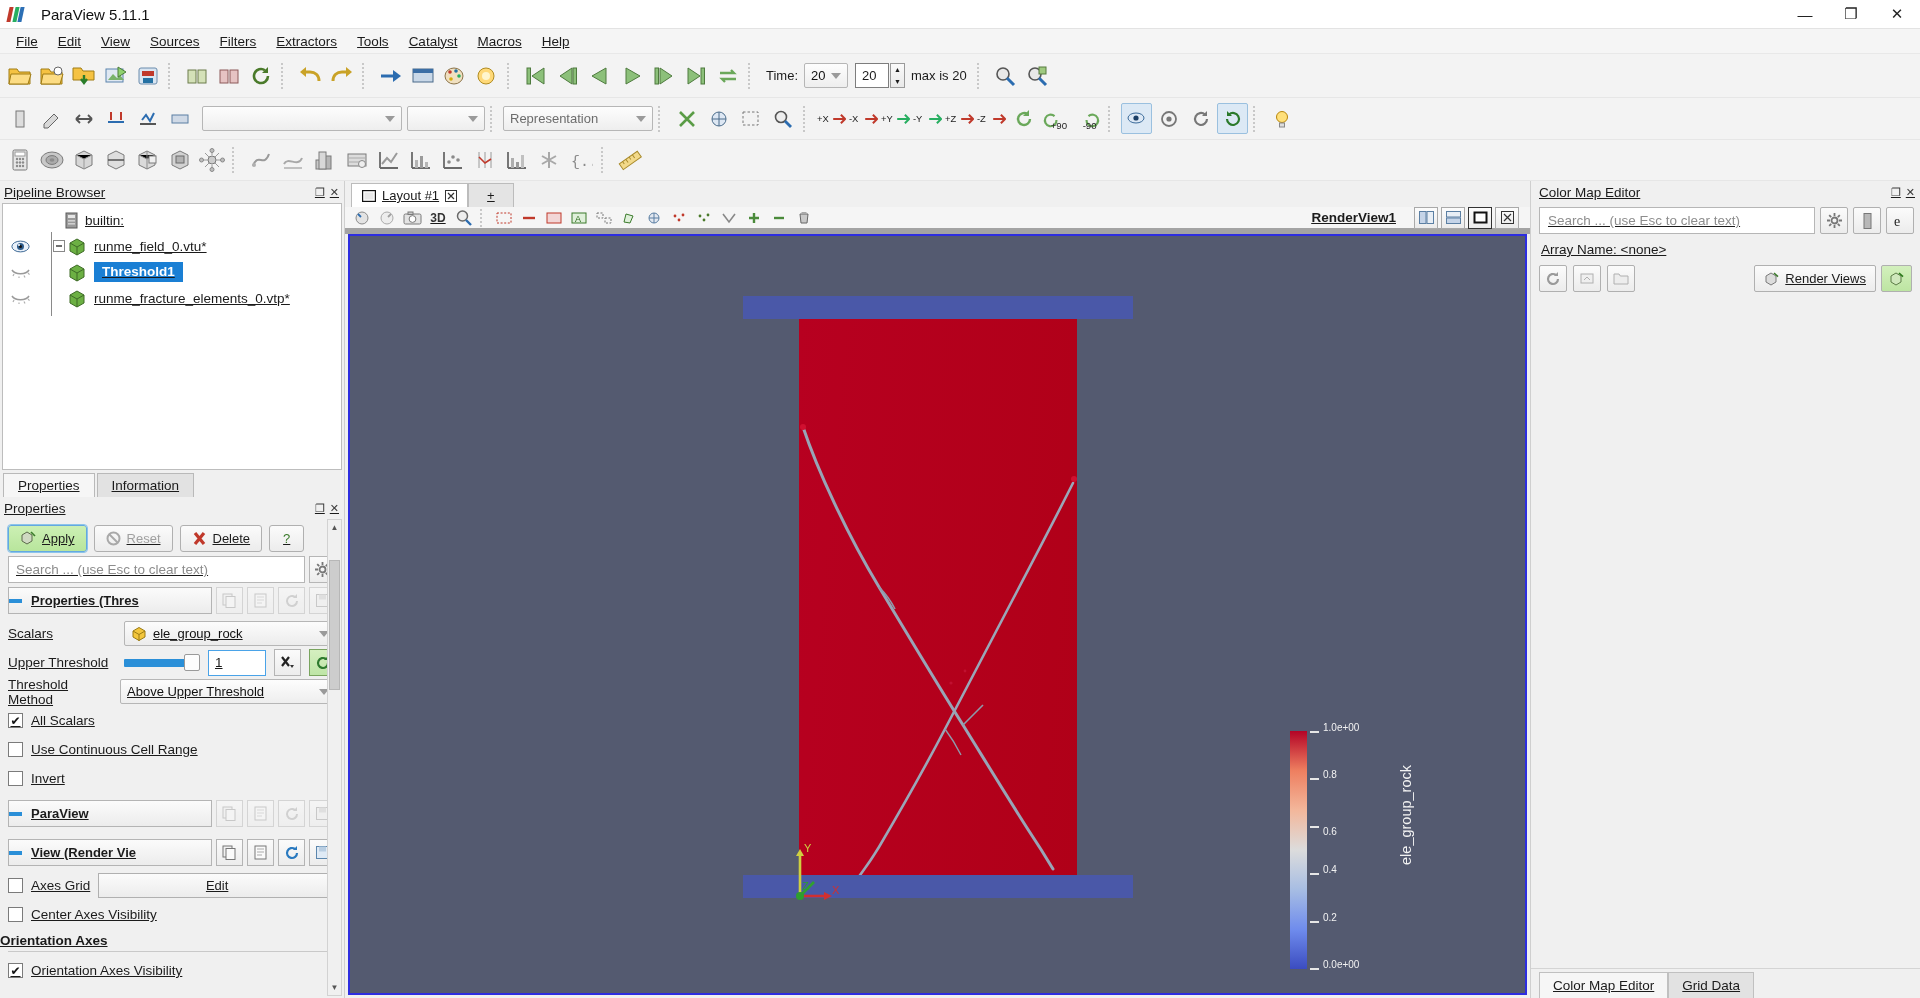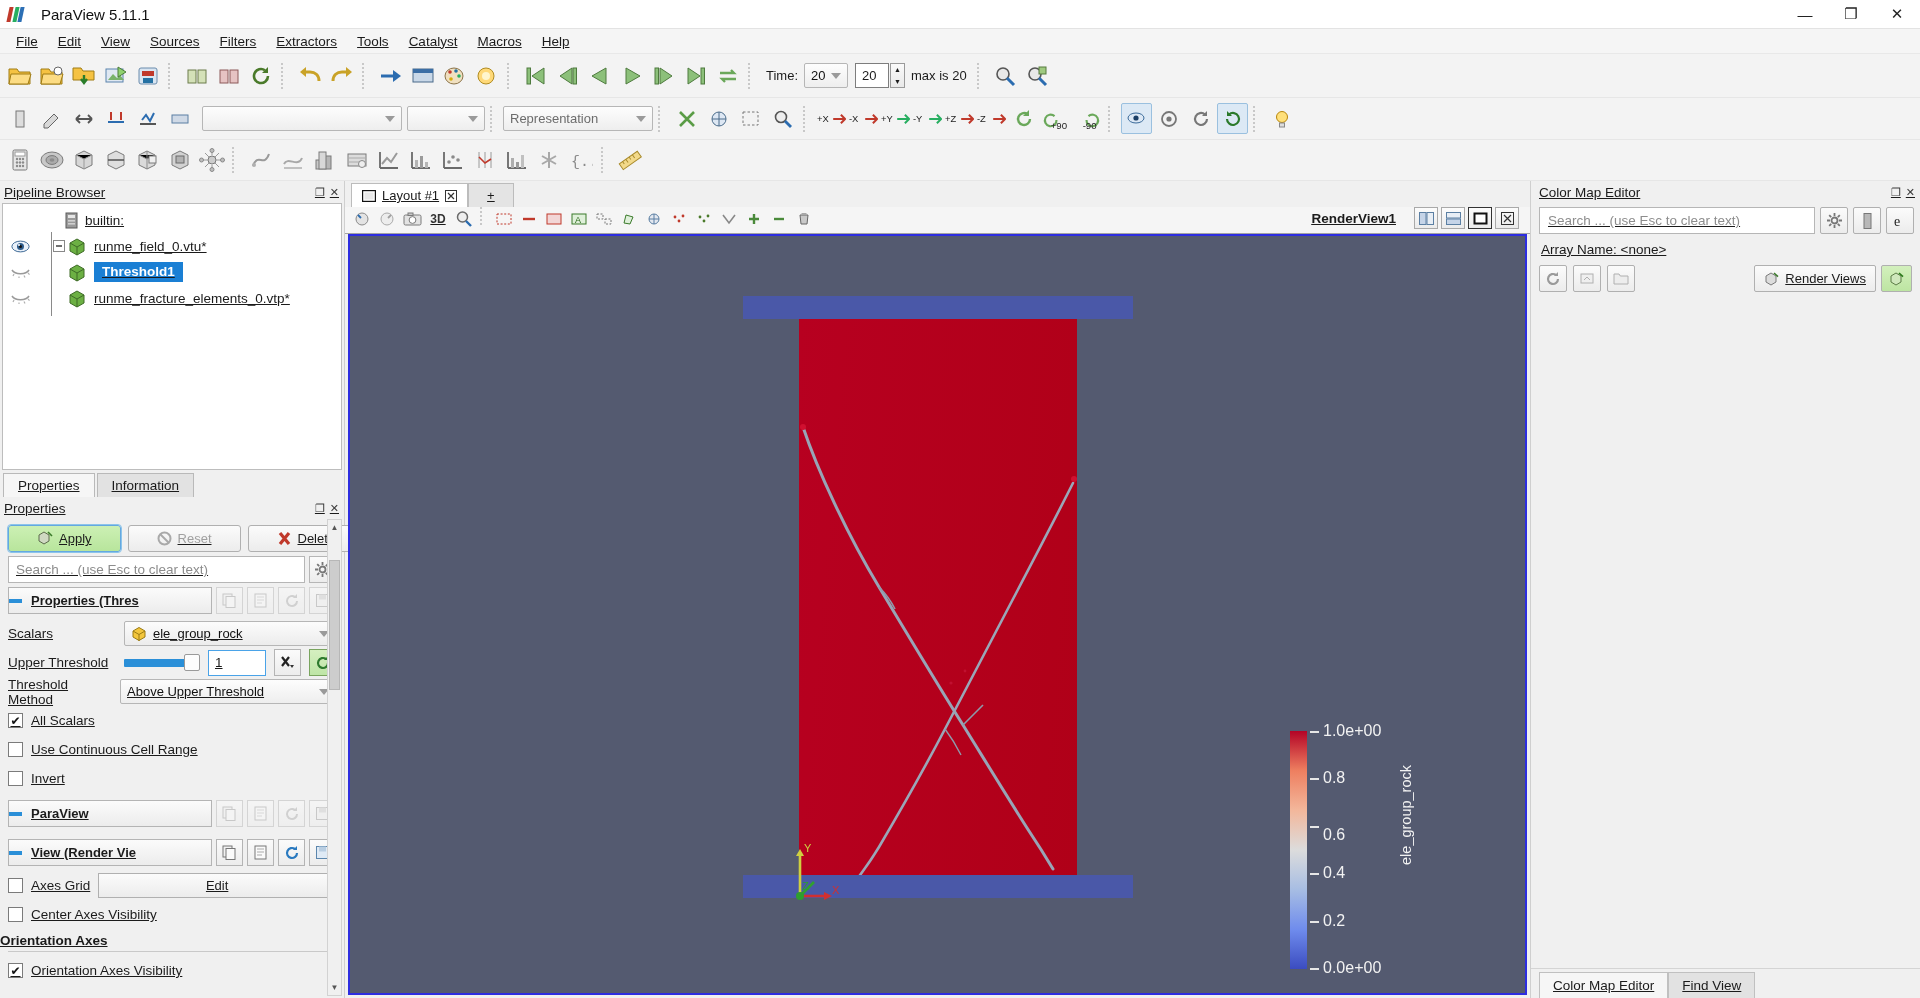--- a/index.html
+++ b/index.html
@@ -71,21 +71,21 @@
 
   
   #proptabs{ display:flex; align-items:flex-end; height:25px; padding-left:3px; }
   .ptab{ padding:4px 14px 4px 14px; font-size:13.5px; background:#e2e2e2; border:1px solid #b9b9b9;
          border-bottom:none; margin-right:2px; }
   .ptab.active{ background:#f6f6f6; border-bottom:1px solid #f6f6f6; margin-bottom:-1px; }
 
   #propbody{ flex:1; background:#f0f0f0; display:flex; flex-direction:column; position:relative; }
   #propbtns{ display:flex; gap:7px; padding:6px 8px 4px 8px; }
   .pbtn{ height:27px; border:1px solid #b0b0b0; border-radius:3px; display:flex; align-items:center;
-         gap:6px; padding:0 28px; font-size:13px; background:linear-gradient(#fbfbfb,#ececec); }
+         gap:6px; padding:0 11px; font-size:13px; background:linear-gradient(#fbfbfb,#ececec); }
   .pbtn.apply{ background:linear-gradient(#ccf0b4,#b8e59c); border:1px solid #64a8e0; outline:1px solid #8cc4ea;}
   .pbtn.dim{ color:#a0a0a0; }
   .searchbox{ margin:3px 8px 4px 8px; height:27px; border:1px solid #b6b6b6; background:#fff;
               display:flex; align-items:center; padding:0 7px; color:#8d8d8d; font-size:13.5px; }
   .gearbtn{ width:27px; height:27px; border:1px solid #b6b6b6; background:linear-gradient(#fbfbfb,#ececec);
             display:flex; align-items:center; justify-content:center; margin-left:4px; }
 
   .secthdr{ display:flex; align-items:center; gap:4px; padding:0 8px; margin-bottom:5px; }
   .secthdr .hb{ flex:1; height:27px; border:1px solid #b4b4b4; background:linear-gradient(#fbfbfb,#ececec);
                 display:flex; align-items:center; gap:9px; font-weight:bold; font-size:13px;
@@ -109,41 +109,41 @@
                      background:#cdcdcd; border:1px solid #b7b7b7; }
   .scrollarrow{ position:absolute; left:0; right:0; height:15px; display:flex; align-items:center;
                 justify-content:center; font-size:8px; color:#555; background:#f0f0f0; }
 
   
   #center{ flex:1; background:#f0f0f0; display:flex; flex-direction:column; min-width:0; }
   #layouttabs{ height:26px; display:flex; align-items:flex-end; padding-left:6px; background:#f0f0f0;}
   .ltab{ display:flex; align-items:center; gap:6px; padding:4px 10px; font-size:13px;
          background:#fff; border:1px solid #bcbcbc; border-bottom:none; }
   .ltab.plus{ background:#e4e4e4; padding:4px 18px; }
-  #viewtoolbar{ height:27px; background:#f5f5f5; display:flex; align-items:flex-start; gap:1px;
-                padding-left:5px; border-bottom:1px solid #a3a3a3;}
+  #viewtoolbar{ height:27px; background:#f5f5f5; display:flex; align-items:center; gap:1px;
+                padding-left:5px; border-bottom:6px solid #a3a3a3;}
   .vbtn{ width:24px;height:23px;display:flex;align-items:center;justify-content:center;border-radius:2px;}
   #viewtitle{ margin-left:auto; font-weight:bold; text-decoration:underline; font-size:13.5px; padding-right:8px;}
   .vsq{ width:24px;height:22px;border:1px solid #a9a9a9;background:linear-gradient(#fcfcfc,#ebebeb);
         display:flex;align-items:center;justify-content:center;margin-right:3px;}
   #renderview{ flex:1; margin:0 3px 3px 3px; border:2px solid #2d2de0; background:#545a70;
                position:relative; overflow:hidden; }
 
   
   #specimen{ position:absolute; left:50%; transform:translateX(-50%); top:60px; width:390px; height:602px; }
   .platen{ position:absolute; left:0; width:390px; height:23px; background:#4a58a8; }
   #rock{ position:absolute; left:56px; top:23px; width:278px; height:556px;
          background:linear-gradient(95deg,#b70020,#b00018); }
 
   
   #legend{ position:absolute; right:95px; bottom:18px; width:140px; height:250px; }
   #legendbar{ position:absolute; left:0; top:6px; width:17px; height:238px;
       background:linear-gradient(to top,#3b4cc0,#6f8ced,#a7bde3,#dcdcdc,#f3b79b,#ee7f60,#b40426); }
   .ltick{ position:absolute; left:20px; width:9px; height:2px; background:#e6e6e6; }
-  .ltxt{ position:absolute; left:33px; color:#f2f2f2; font-size:16px; transform:translateY(-9px); }
+  .ltxt{ position:absolute; left:33px; color:#f2f2f2; font-size:10px; transform:translateY(-9px); }
   #legendtitle{ position:absolute; left:108px; top:40px; color:#f2f2f2; font-size:14.5px;
                 writing-mode:vertical-rl; transform:rotate(180deg); }
 
   
   #orient{ position:absolute; left:438px; bottom:85px; width:70px; height:70px; }
 
   
   #rightdock{ width:390px; background:#f0f0f0; border-left:1px solid #cfcfcf;
               display:flex; flex-direction:column; }
   #cmerow{ display:flex; align-items:center; padding:4px 6px 3px 8px; gap:5px; }
@@ -1235,16 +1235,16 @@
               <path d="M10 1l4 3.6" stroke="#2a7a1a" stroke-width="1.6"></path>
             </svg>
         </div>
       </div>
     </div>
 
     <div id="rightfill"></div>
 
     <div id="bottomtabs">
       <div class="btab">Color Map Editor</div>
-      <div class="btab inactive">Find View</div>
+      <div class="btab inactive">Grid Data</div>
     </div>
   </div>
 </div>
 
 </body></html>

